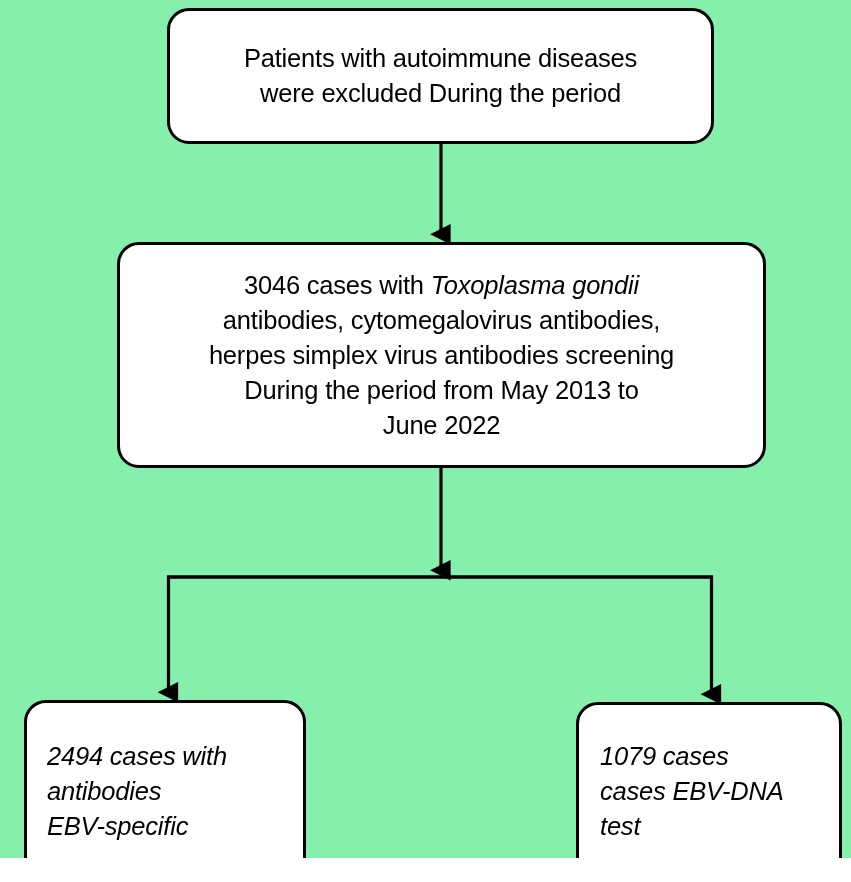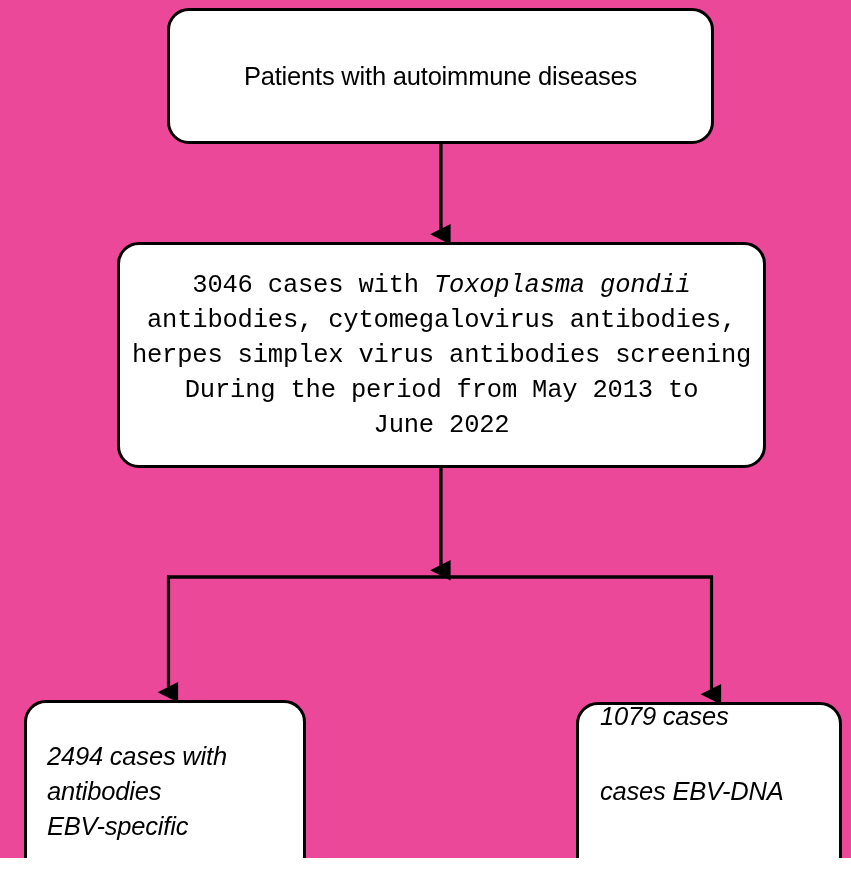--- a/index.html
+++ b/index.html
@@ -5,21 +5,21 @@
 <style>
   html, body {
     margin: 0;
     padding: 0;
     background: #ffffff;
   }
   #canvas {
     position: relative;
     width: 851px;
     height: 858px;
-    background: #ec4899;
+    background: #86efac;
     overflow: hidden;
     font-family: "Liberation Sans", sans-serif;
   }
   .flow-svg {
     position: absolute;
     left: 0;
     top: 0;
     width: 851px;
     height: 882px;
     pointer-events: none;
@@ -42,30 +42,28 @@
   .node.center { align-items: center; text-align: center; }
   .node.left   { align-items: flex-start; text-align: left; font-style: italic; }
 
   #node-excluded {
     left: 167px; top: 8px; width: 547px; height: 136px;
     padding: 0 10px;
   }
   #node-screened {
     left: 117px; top: 242px; width: 649px; height: 226px;
     padding: 0 28px;
-    font-family: Liberation Mono, monospace;
   }
   #node-ebv-antibodies {
     left: 24px; top: 700px; width: 282px; height: 182px;
     padding: 0 0 0 20px;
   }
   #node-ebv-dna {
     left: 576px; top: 702px; width: 266px; height: 178px;
     padding: 0 16px 0 21px;
-    gap: 40px;
   }
   .line-row { display: block; white-space: nowrap; }
   .species { font-style: italic; }
 </style>
 </head>
 <body>
 
 <div id="canvas">
 
   <svg class="flow-svg" viewBox="0 0 851 882" width="851" height="882" xmlns="http://www.w3.org/2000/svg">
@@ -91,20 +89,21 @@
       <line x1="168.5" y1="576" x2="168.5" y2="692" stroke="#000000" stroke-width="3.2" marker-end="url(#arrowhead)"></line>
     </g>
 
     <g>
       <line x1="711.5" y1="576" x2="711.5" y2="694" stroke="#000000" stroke-width="3.2" marker-end="url(#arrowhead)"></line>
     </g>
   </svg>
 
   <div class="node center" id="node-excluded">
     <span class="line-row">Patients with autoimmune diseases</span>
+    <span class="line-row">were excluded During the period</span>
   </div>
 
   <div class="node center" id="node-screened">
     <span class="line-row"><span>3046 cases with </span><span class="species">Toxoplasma gondii</span></span>
     <span class="line-row">antibodies, cytomegalovirus antibodies,</span>
     <span class="line-row">herpes simplex virus antibodies screening</span>
     <span class="line-row">During the period from May 2013 to</span>
     <span class="line-row">June 2022</span>
   </div>
 

